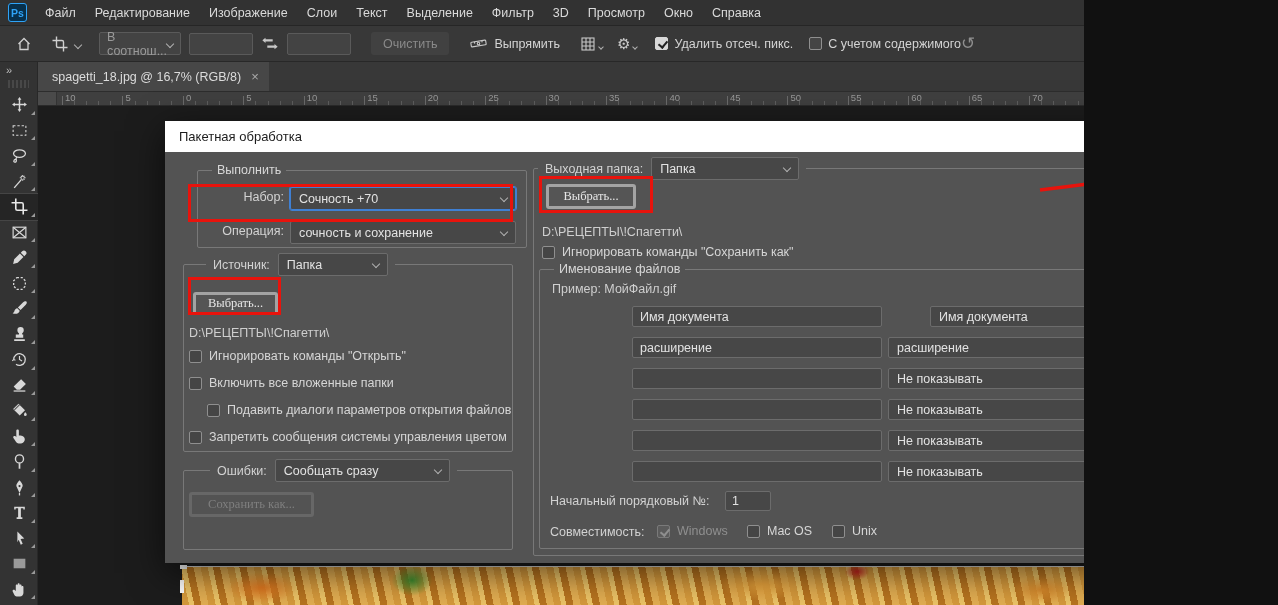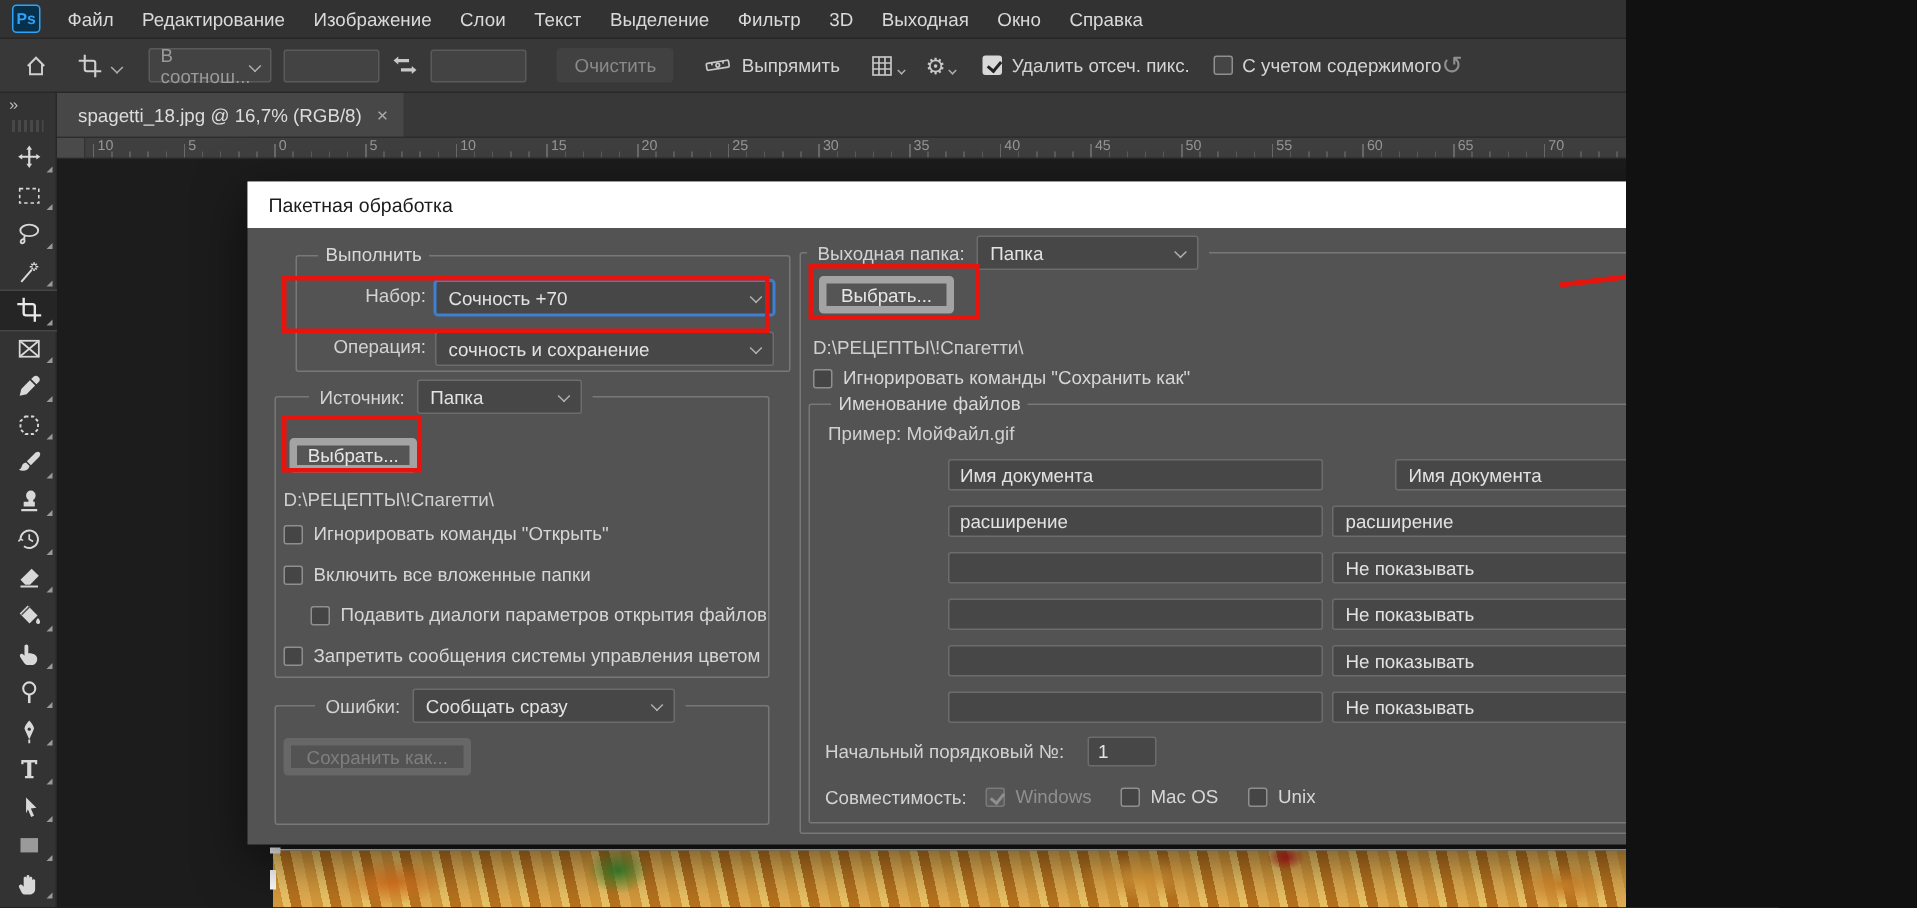--- a/index.html
+++ b/index.html
@@ -92,22 +92,22 @@
   .grp { position:absolute; border:1px solid #787878; border-radius:2px; }
   .legend { position:absolute; top:-8px; left:14px; background:#535353; padding:0 5px; color:#d8d8d8; }
   .legend-row { position:absolute; top:-12px; display:flex; align-items:center; gap:8px;
                 background:#535353; padding:0 7px; }
   .lbl { color:#d2d2d2; white-space:nowrap; }
   .dd { position:relative; height:23px; background:#474747; border:1px solid #6c6c6c; border-radius:2px;
         color:#e2e2e2; display:flex; align-items:center; padding:0 22px 0 8px; white-space:nowrap;
         overflow:hidden; cursor:pointer; }
   .dd .chev { position:absolute; right:8px; top:7px; }
   .dd.focused { border-color:#3f80d4; outline:1px solid #3f80d4; }
-  .btn { background:#555; border:5px solid #a3a3a3; border-radius:3px; color:#e6e6e6;
-         display:flex; align-items:center; justify-content:center; cursor:pointer; }
+  .btn { background:#555; border:3px solid #a3a3a3; border-radius:3px; color:#e6e6e6;
+         display:flex; align-items:center; justify-content:center; cursor:pointer;font-family:Liberation Serif, serif; }
   .btn.disabled { border-color:#676767; color:#7f7f7f; background:transparent; }
   .pill { position:absolute; width:76px; height:26px; background:transparent; border:1px solid #c4c4c4;
           border-radius:14px; color:#ececec; font-size:13px; display:flex; align-items:center;
           justify-content:center; cursor:pointer; }
   .path-text { position:absolute; color:#cfcfcf; white-space:nowrap; }
   .cb-row { position:absolute; display:flex; align-items:center; gap:7px; }
   .cb-row .lbl { color:#d6d6d6; }
   .anno { position:absolute; border:3px solid #e8130c; z-index:6; pointer-events:none; }
   .nrow { position:absolute; left:92px; display:flex; align-items:center; gap:6px; height:21px; }
   .ninput { width:250px; height:21px; background:#474747; border:1px solid #6c6c6c; border-radius:2px;
@@ -128,21 +128,21 @@
     <div class="ps-logo">Ps</div>
     <div class="menu-items">
         <div class="menu-item">Файл</div>
         <div class="menu-item">Редактирование</div>
         <div class="menu-item">Изображение</div>
         <div class="menu-item">Слои</div>
         <div class="menu-item">Текст</div>
         <div class="menu-item">Выделение</div>
         <div class="menu-item">Фильтр</div>
         <div class="menu-item">3D</div>
-        <div class="menu-item">Выходная</div>
+        <div class="menu-item">Просмотр</div>
         <div class="menu-item">Окно</div>
         <div class="menu-item">Справка</div>
       </div>
   </div>
 
   <div class="optionsbar">
     <span class="ob-icon" style="margin-left:16px">
       <svg viewBox="0 0 16 16" width="16" height="16" fill="none" stroke="#cfcfcf" stroke-width="1.3">
           <path d="M2.5 8 8 2.5 13.5 8M4 7v6.5h8V7"></path>
         </svg>

